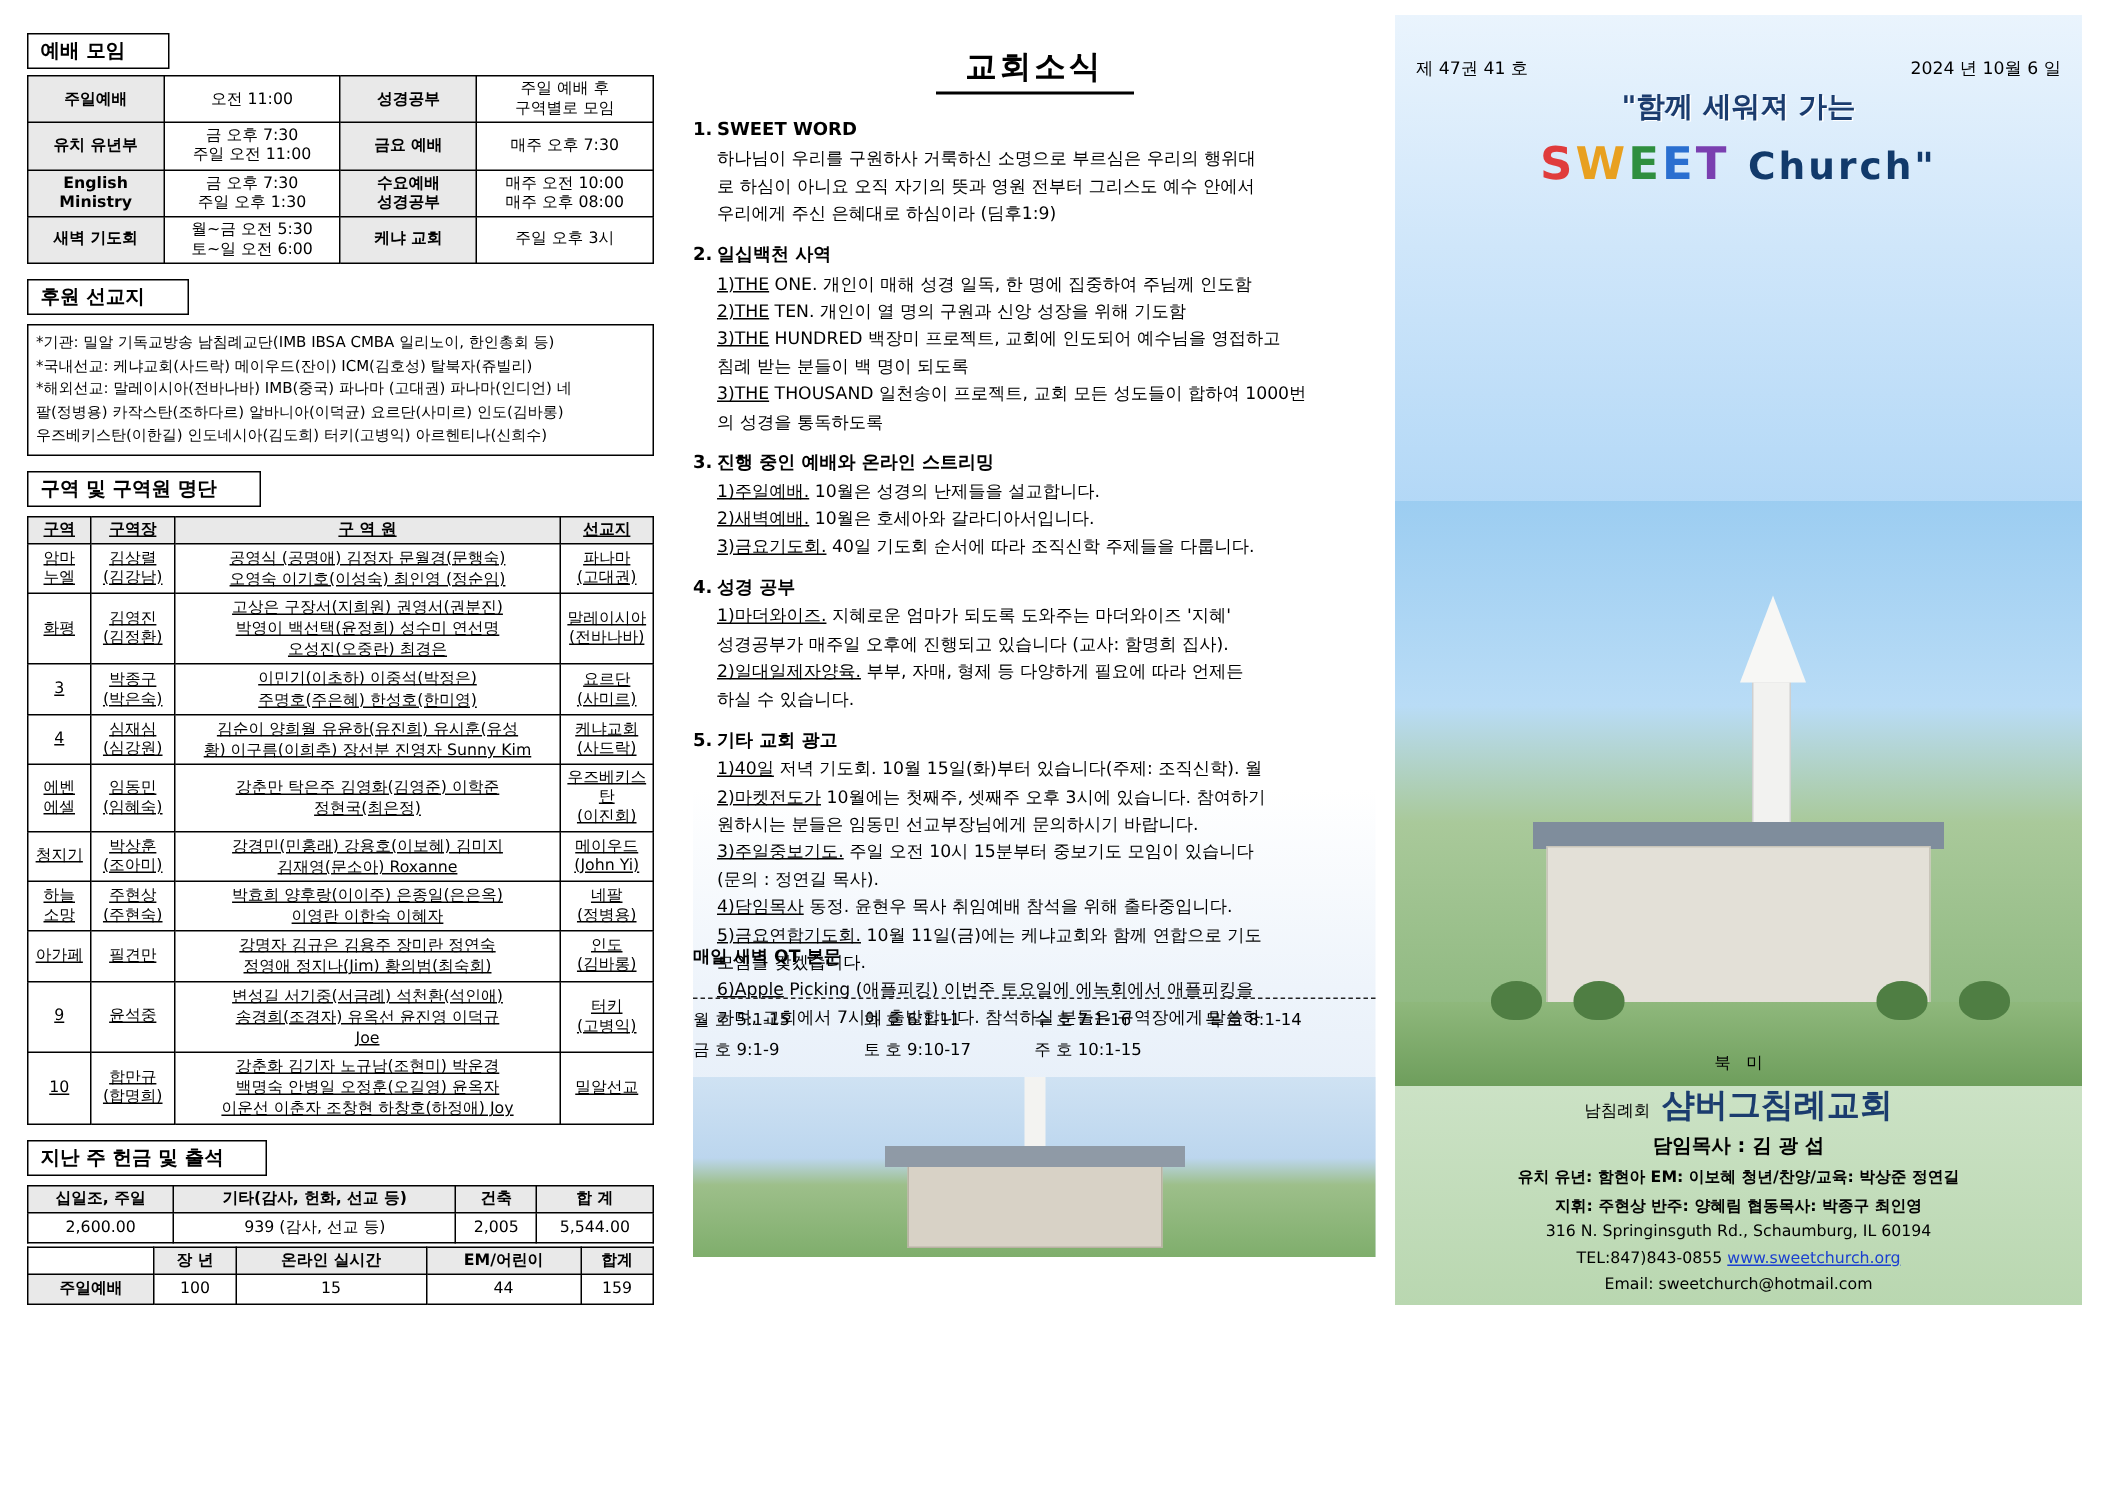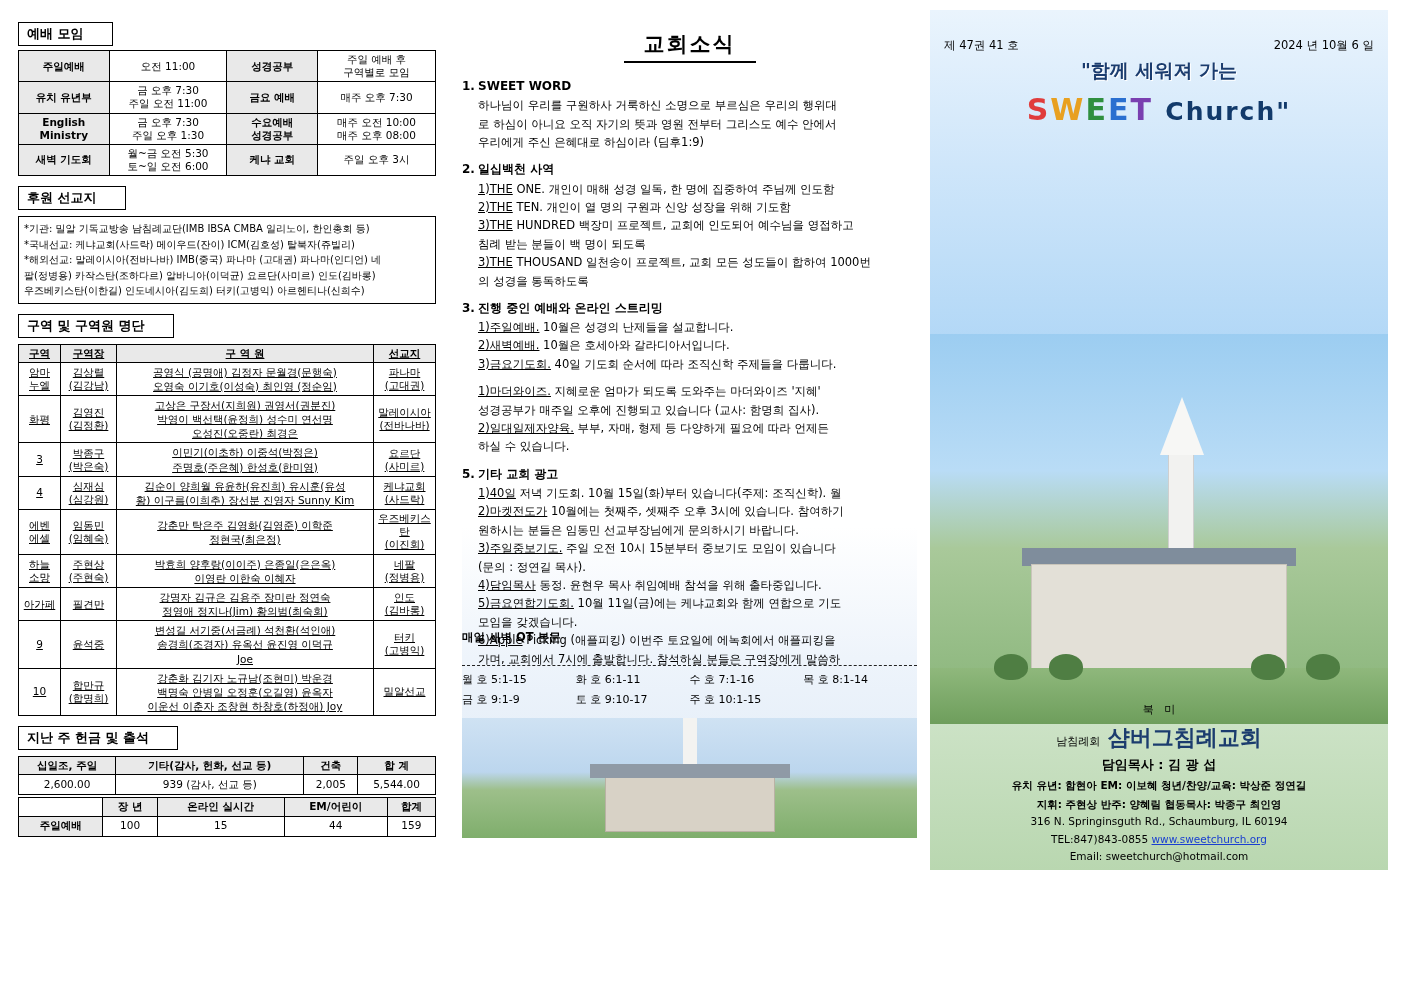--- a/index.html
+++ b/index.html
@@ -253,20 +253,26 @@
             <td class="members">김순이  양희월  유윤하(유진희)  유시훈(유성<br>황) 이구름(이희추) 장선분 진영자 Sunny Kim</td>
             <td class="c4">케냐교회<br>(사드락)</td>
           </tr>
           <tr>
             <td class="c1">에벤<br>에셀</td>
             <td class="c2">임동민<br>(임혜숙)</td>
             <td class="members">강춘만 탁은주 김영화(김영준) 이학준<br>정현국(최은정)</td>
             <td class="c4">우즈베키스탄<br>(이진회)</td>
           </tr>
           <tr>
+            <td class="c1">청지기</td>
+            <td class="c2">박상훈<br>(조아미)</td>
+            <td class="members">강경민(민홍래) 강용호(이보혜) 김미지<br>김재영(문소아) Roxanne</td>
+            <td class="c4">메이우드<br>(John Yi)</td>
+          </tr>
+          <tr>
             <td class="c1">하늘<br>소망</td>
             <td class="c2">주현상<br>(주현숙)</td>
             <td class="members">박효희 양후랑(이이주) 은종일(은은옥)<br>이영란 이한숙 이혜자</td>
             <td class="c4">네팔<br>(정병용)</td>
           </tr>
           <tr>
             <td class="c1">아가페</td>
             <td class="c2">필견만</td>
             <td class="members">강명자 김규은 김용주 장미란 정연숙<br>정영애 정지나(Jim) 황의범(최숙회)</td>
             <td class="c4">인도<br>(김바롱)</td>
@@ -354,20 +360,21 @@
         </div>
         <div class="news-item">
           <div class="news-head"><span class="num">3.</span>진행 중인 예배와 온라인 스트리밍</div>
           <div class="news-body">
             <div><span class="u">1)주일예배.</span> 10월은 성경의 난제들을 설교합니다.</div>
             <div><span class="u">2)새벽예배.</span> 10월은 호세아와 갈라디아서입니다.</div>
             <div><span class="u">3)금요기도회.</span> 40일 기도회 순서에 따라 조직신학 주제들을 다룹니다.</div>
           </div>
         </div>
         <div class="news-item">
+          <div class="news-head"><span class="num">4.</span>성경 공부</div>
           <div class="news-body">
             <div><span class="u">1)마더와이즈.</span> 지혜로운 엄마가 되도록 도와주는 마더와이즈 '지혜'</div>
             <div>성경공부가 매주일 오후에 진행되고 있습니다 (교사: 함명희 집사).</div>
             <div><span class="u">2)일대일제자양육.</span> 부부, 자매, 형제 등 다양하게 필요에 따라 언제든</div>
             <div>하실 수 있습니다.</div>
           </div>
         </div>
         <div class="news-item">
           <div class="news-head"><span class="num">5.</span>기타 교회 광고</div>
           <div class="news-body">

